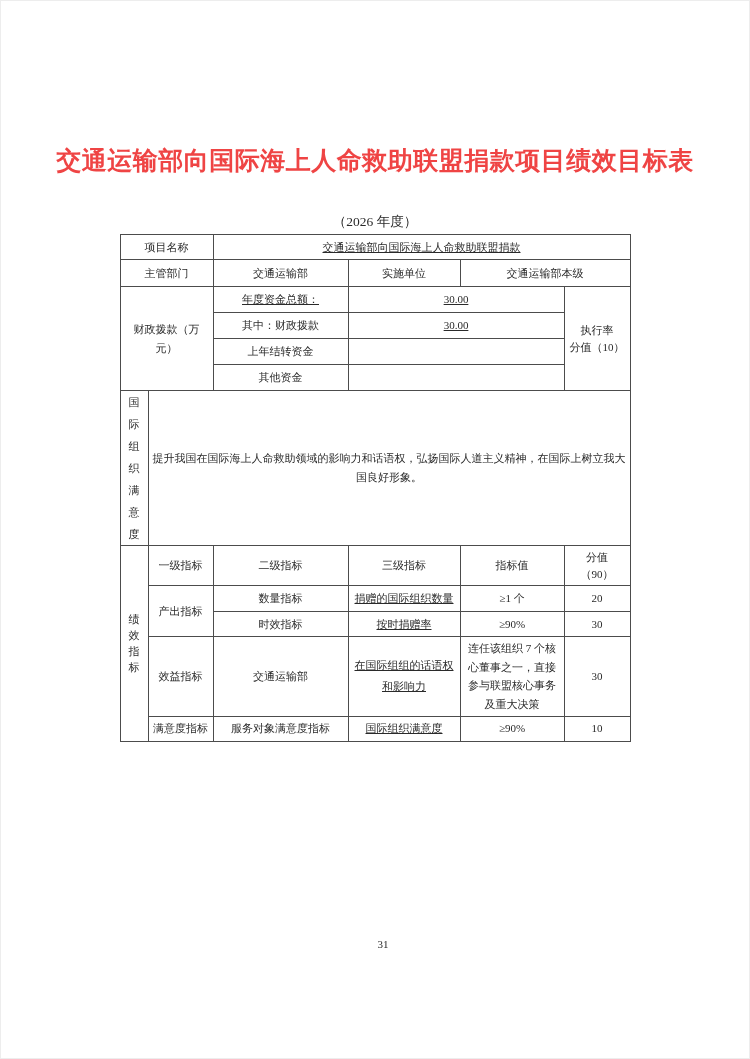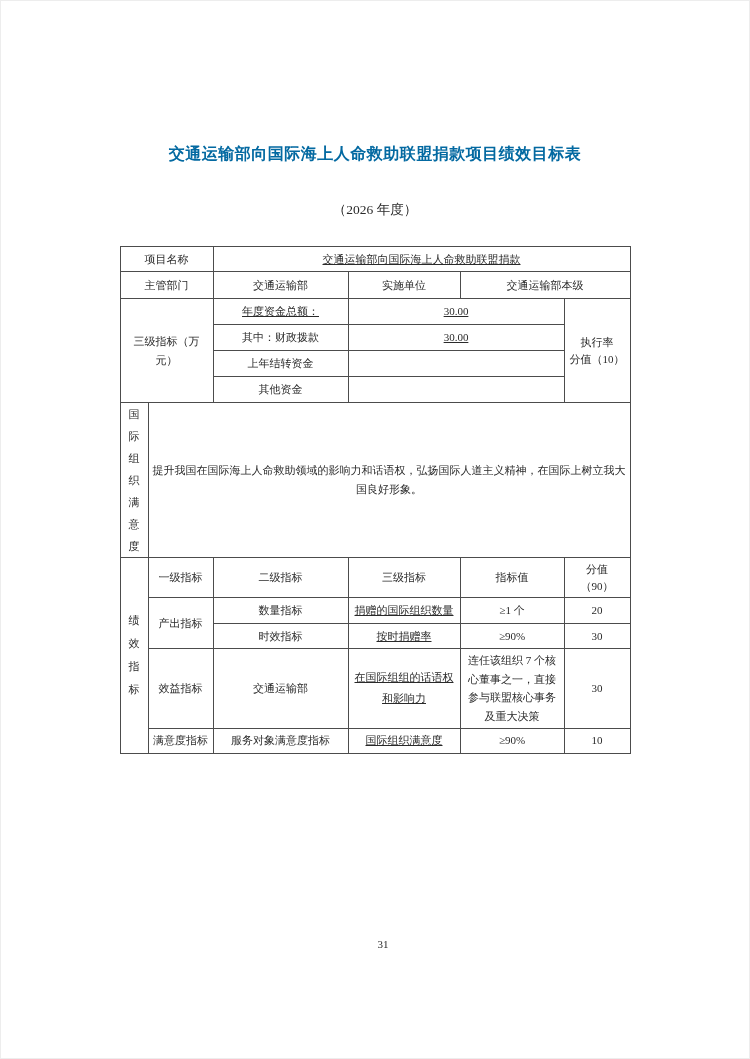--- a/index.html
+++ b/index.html
@@ -12,34 +12,34 @@
     box-sizing: border-box;
     border: 1px solid #ededed;
     font-family: "Liberation Serif", "DejaVu Serif", serif;
     color: #2a2a2a;
     overflow: hidden;
   }
   .doc-title {
     margin: 0;
     padding-top: 143px;
     text-align: center;
-    font-size: 16px;
+    font-size: 25px;
     font-weight: bold;
     letter-spacing: 0.5px;
-    color: #0369a1;
+    color: #ef4444;
   }
   .doc-subtitle {
     margin-top: 36px;
     text-align: center;
     font-size: 13.5px;
     color: #2a2a2a;
   }
   table.target-table {
     width: 510px;
-    margin: 27px auto 0 auto;
+    margin: 3px auto 0 auto;
     border-collapse: collapse;
     table-layout: fixed;
   }
   table.target-table td {
     border: 1px solid #4c4c4c;
     font-size: 11px;
     line-height: 1.7;
     text-align: center;
     vertical-align: middle;
     padding: 1px 4px;
@@ -53,21 +53,21 @@
     line-height: 22px;
     vertical-align: middle;
   }
   .vlabel {
     width: 12px;
     margin: 0 auto;
     word-break: break-all;
     line-height: 22px;
     font-size: 11px;
   }
-  .vlabel.ind { line-height: 23px; }
+  .vlabel.ind { line-height: 16px; }
   .two-line span { display: block; line-height: 17px; }
   .pagenum {
     position: absolute;
     top: 937px;
     left: 0;
     width: 100%;
     text-align: center;
     font-size: 11px;
     color: #2a2a2a;
     margin-left: 8px;
@@ -98,21 +98,21 @@
       </tr>
 
       <tr>
         <td colspan="2" style="height:24px">主管部门</td>
         <td>交通运输部</td>
         <td>实施单位</td>
         <td colspan="2">交通运输部本级</td>
       </tr>
 
       <tr>
-        <td colspan="2" rowspan="4">三级指标（万元）</td>
+        <td colspan="2" rowspan="4">财政拨款（万元）</td>
         <td class="al" style="height:23px">年度资金总额：</td>
         <td colspan="2" class="al">30.00</td>
         <td rowspan="4" class="two-line">
           <span>执行率</span>
           <span>分值（10）</span>
         </td>
       </tr>
       <tr>
         <td style="height:23px">其中：财政拨款</td>
         <td colspan="2" class="al">30.00</td>

